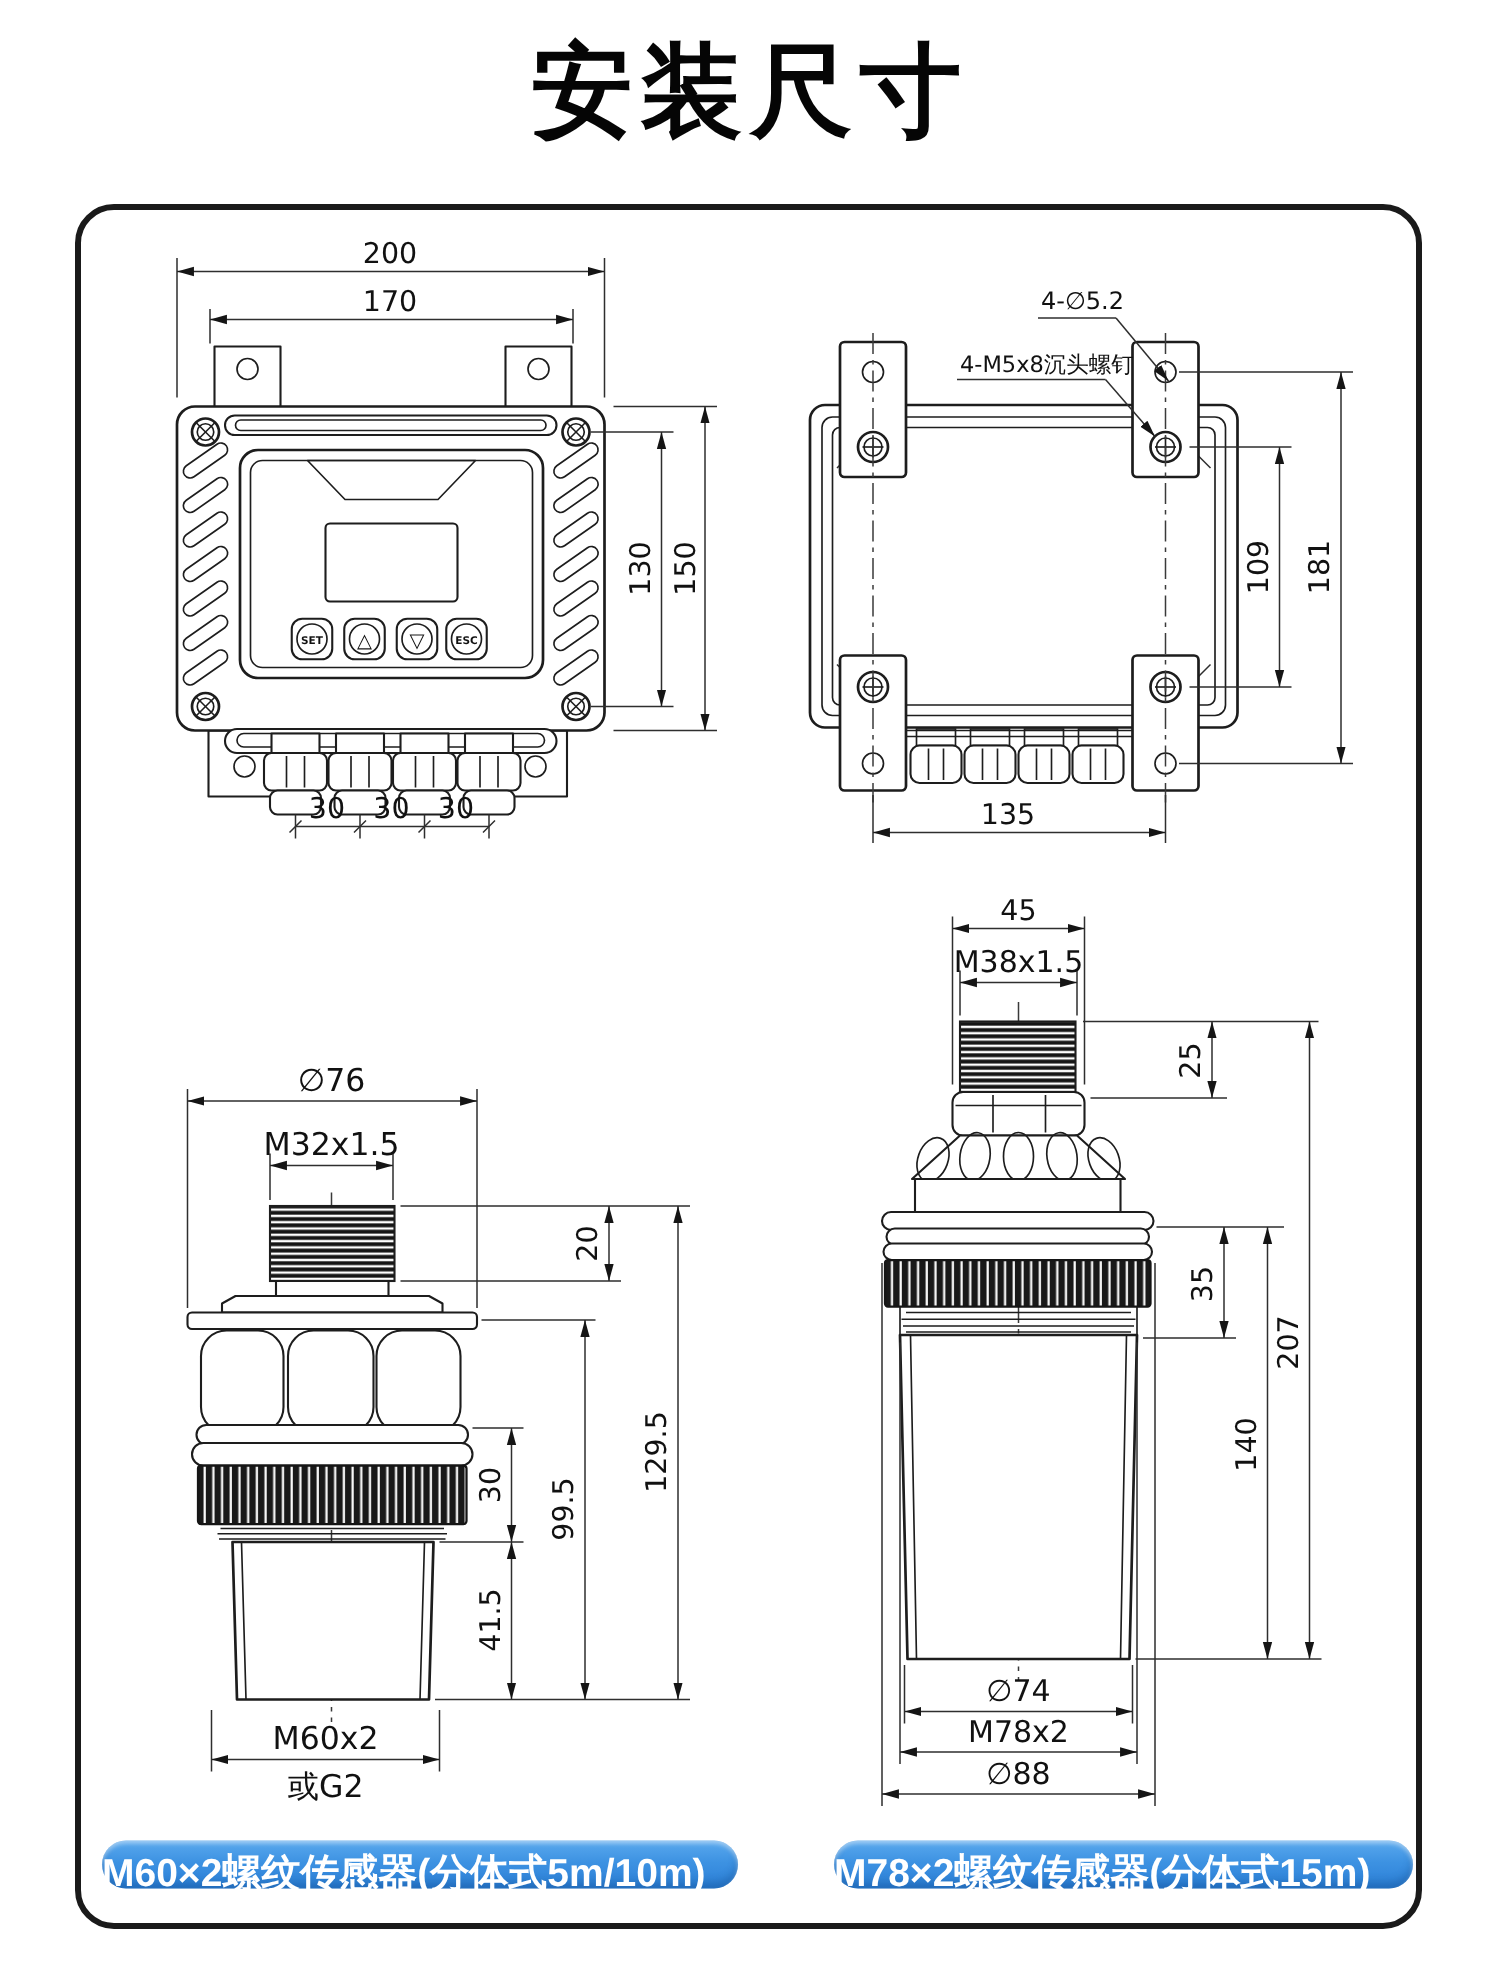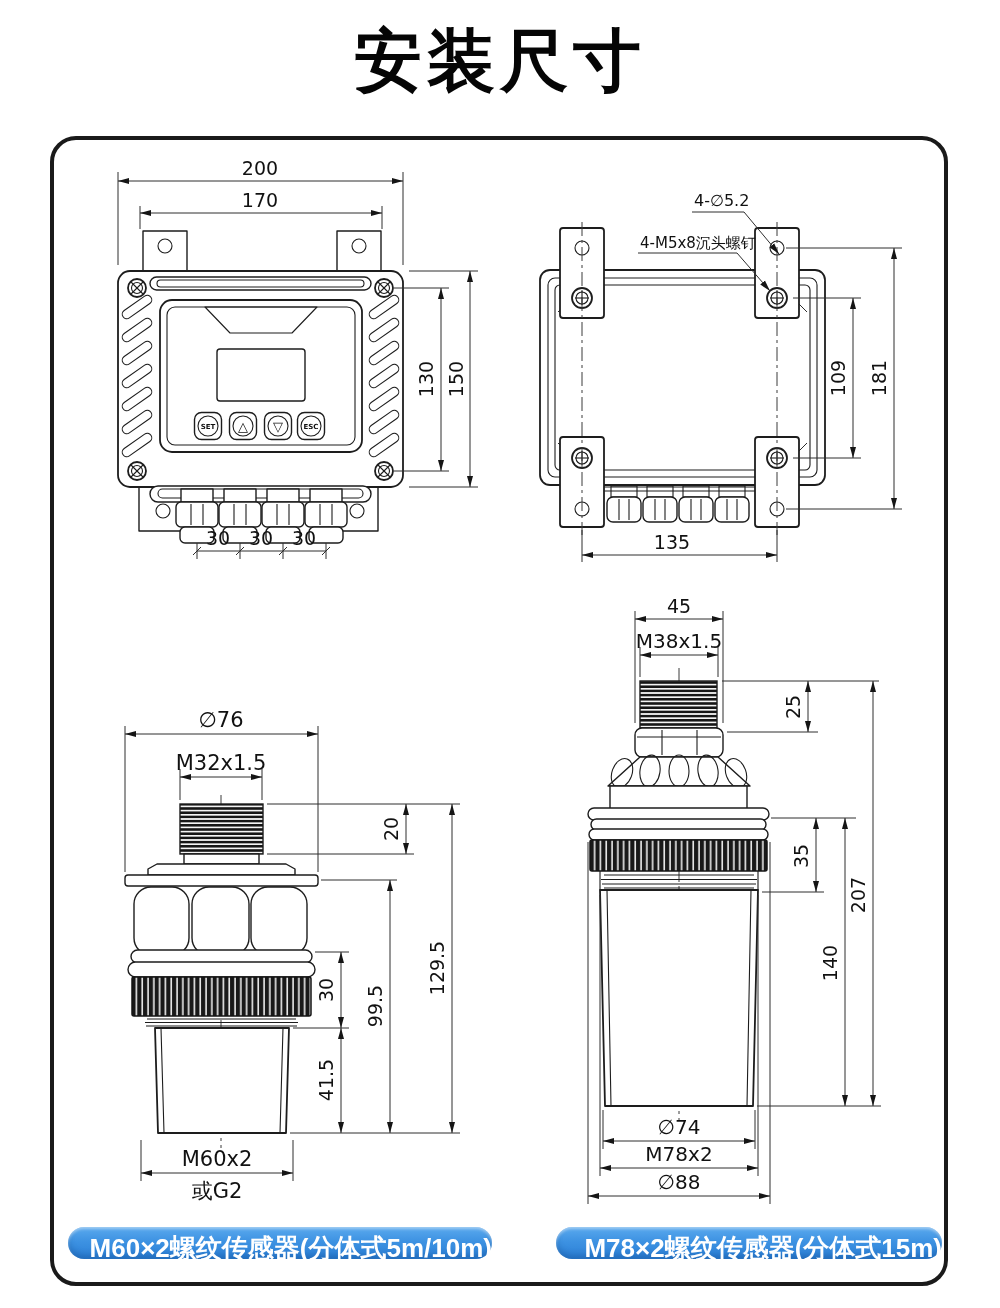--- a/index.html
+++ b/index.html
@@ -17,21 +17,21 @@
   .cl {fill:none;stroke:#3a3a3a;stroke-width:1;stroke-dasharray:14 4 3 4;}
   .t  {font-family:"DejaVu Sans",sans-serif;font-size:19px;fill:#111;text-anchor:middle;}
   .t21{font-size:21px;}
   .t20{font-size:20px;}
   .t16{font-size:16px;text-anchor:start;}
   .t15{font-size:15px;text-anchor:start;}
   .btxt{font-family:"DejaVu Sans",sans-serif;font-weight:bold;fill:#111;text-anchor:middle;}
   .pill{position:absolute;top:1227px;height:32px;border-radius:21px;
     background:linear-gradient(180deg,#5aa9ee 0%,#3d92e2 45%,#2b7fd6 100%);
     box-shadow:inset 0 2px 3px rgba(255,255,255,.45), inset 0 -4px 6px rgba(10,60,120,.30);
-    color:#fff;font-size:26px;font-weight:bold;text-align:right;line-height:42px;white-space:nowrap;}
+    color:#fff;font-size:26px;font-weight:bold;text-align:left;line-height:42px;white-space:nowrap;}
 </style>
 </head>
 <body>
 
 <div class="page-title">安装尺寸</div>
 
 <div class="frame"></div>
 
 <svg class="draw" viewBox="0 0 1000 1308">
   <defs>

